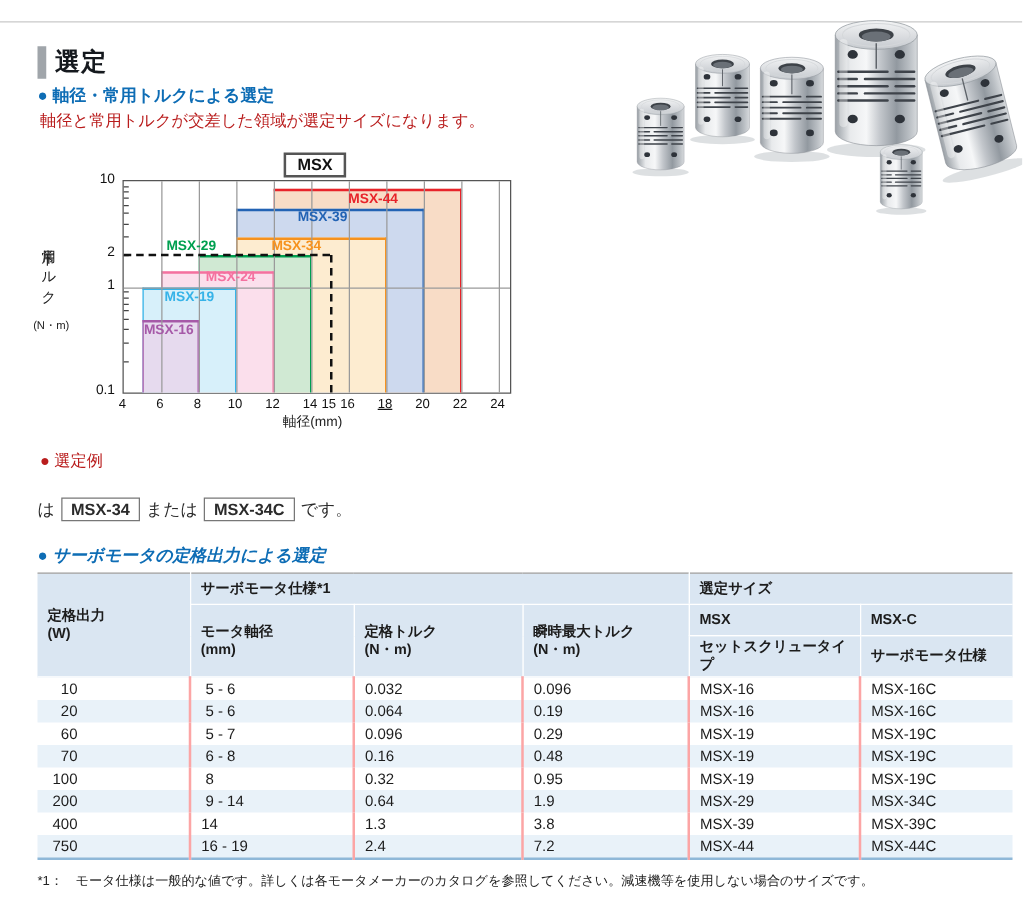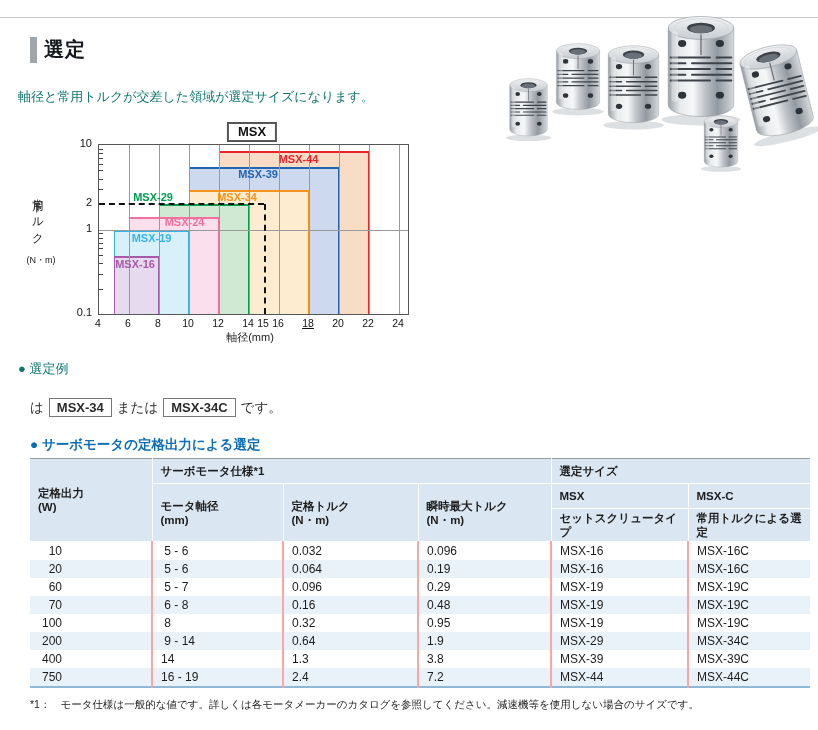--- a/index.html
+++ b/index.html
@@ -5,21 +5,21 @@
   html,body{margin:0;padding:0;background:#fff;}
   #page{position:relative;width:818px;height:730px;background:#ffffff;overflow:hidden;
         font-family:"Liberation Sans","DejaVu Sans",sans-serif;color:#222;}
   .top-rule{position:absolute;left:0;top:17px;width:818px;height:1px;background:#c9c9c9;}
 
   
   .title-wrap{position:absolute;left:30px;top:36px;display:flex;align-items:center;justify-content:flex-end;}
   .title-bar{width:7px;height:26px;background:#a0a5aa;margin-right:7px;}
   .page-title{font-size:20px;font-weight:bold;color:#15191e;letter-spacing:1px;}
   .blue-heading{position:absolute;left:30px;font-size:13.5px;font-weight:bold;color:#0e6db5;}
-  .body-text{position:absolute;left:18px;font-size:13px;color:#0f766e;}
+  .body-text{position:absolute;left:32px;font-size:13px;color:#b91c1c;}
 
   
   #chart{position:absolute;left:20px;top:118px;width:400px;height:235px;}
   .chart-title-box{position:absolute;left:232px;top:4px;transform:translateX(-50%);
      border:2px solid #555;background:#fff;font-size:13px;font-weight:bold;color:#111;
      padding:0px 9px;line-height:16px;}
   #plot{position:absolute;left:78px;top:26px;width:309px;height:169px;border:1px solid #555;background:#fff;}
   .gridline-v{position:absolute;top:0;width:1px;height:100%;background:#9a9a9a;}
   .gridline-h{position:absolute;left:0;width:100%;height:1px;background:#9a9a9a;}
   .region{position:absolute;box-sizing:border-box;}
@@ -112,20 +112,21 @@
     <use href="#coupling" transform="translate(660,5) scale(0.82)"></use>
     <use href="#coupling" transform="translate(728,46) rotate(-14) scale(0.73)"></use>
     <use href="#coupling" transform="translate(700,110) scale(0.42)"></use>
   </svg>
 
   <div class="title-wrap">
     <div class="title-bar"></div>
     <div class="page-title">選定</div>
   </div>
 
+  <div class="blue-heading" style="top:68px;">● 軸径・常用トルクによる選定</div>
   <div class="body-text" style="top:88px;">軸径と常用トルクが交差した領域が選定サイズになります。</div>
 
   <div id="chart">
     <div class="chart-title-box">MSX</div>
     <div class="ylabel-v">常用トルク</div>
     <div class="ylabel-unit">(N・m)</div>
     <div id="plot">
         <div class="region" style="left: 120px; width: 150px; top: 5.9641px; bottom: 0px; background: rgb(248, 220, 198); border-top: 2px solid rgb(232, 35, 42); border-left: 1px solid rgb(232, 35, 42); border-right: 1px solid rgb(232, 35, 42);"></div>
         <div class="region" style="left: 90px; width: 150px; top: 21.9394px; bottom: 0px; background: rgb(205, 217, 238); border-top: 2px solid rgb(34, 99, 180); border-left: 1px solid rgb(34, 99, 180); border-right: 1px solid rgb(34, 99, 180);"></div>
         <div class="region" style="left: 90px; width: 120px; top: 45.4274px; bottom: 0px; background: rgb(253, 236, 208); border-top: 2px solid rgb(246, 146, 30); border-left: 1px solid rgb(246, 146, 30); border-right: 1px solid rgb(246, 146, 30);"></div>
@@ -187,21 +188,21 @@
       <div class="xtick" style="left: 318px; top: 199px;">20</div>
       <div class="xtick" style="left: 348px; top: 199px;">22</div>
       <div class="xtick" style="left: 378px; top: 199px;">24</div>
     </div>
 
   <div class="body-text" style="top:360px;text-align:center;">● 選定例</div>
   <div class="ex-line" style="top:398px;">
     <span>は</span><span class="part-box">MSX-34</span><span>または</span><span class="part-box">MSX-34C</span><span>です。</span>
   </div>
 
-  <div class="blue-heading" style="top:436px;">● サーボモータの定格出力による選定</div>
+  <div class="blue-heading" style="top:436px;font-style:italic;">● サーボモータの定格出力による選定</div>
 
   <table id="sel-table">
     <colgroup>
       <col style="width:122px">
         <col style="width:131px">
         <col style="width:135px">
       <col style="width:133px">
         <col style="width:137px">
         <col style="width:122px">
     </colgroup>
@@ -225,21 +226,21 @@
         </th>
         <th rowspan="2">
           <span>瞬時最大トルク</span><br>
           <span>(N・m)</span>
         </th>
         <th>MSX</th>
         <th>MSX-C</th>
       </tr>
       <tr>
         <th>セットスクリュータイプ</th>
-        <th>常用トルクによる選定</th>
+        <th>サーボモータ仕様</th>
       </tr>
     </thead>
     <tbody>
         <tr>
           <td class="c0"><span>10</span></td>
           <td class="c1"> 5 - 6</td>
           <td class="c2">0.032</td>
           <td class="c3">0.096</td>
           <td class="c4">MSX-16</td>
           <td class="c5">MSX-16C</td>

